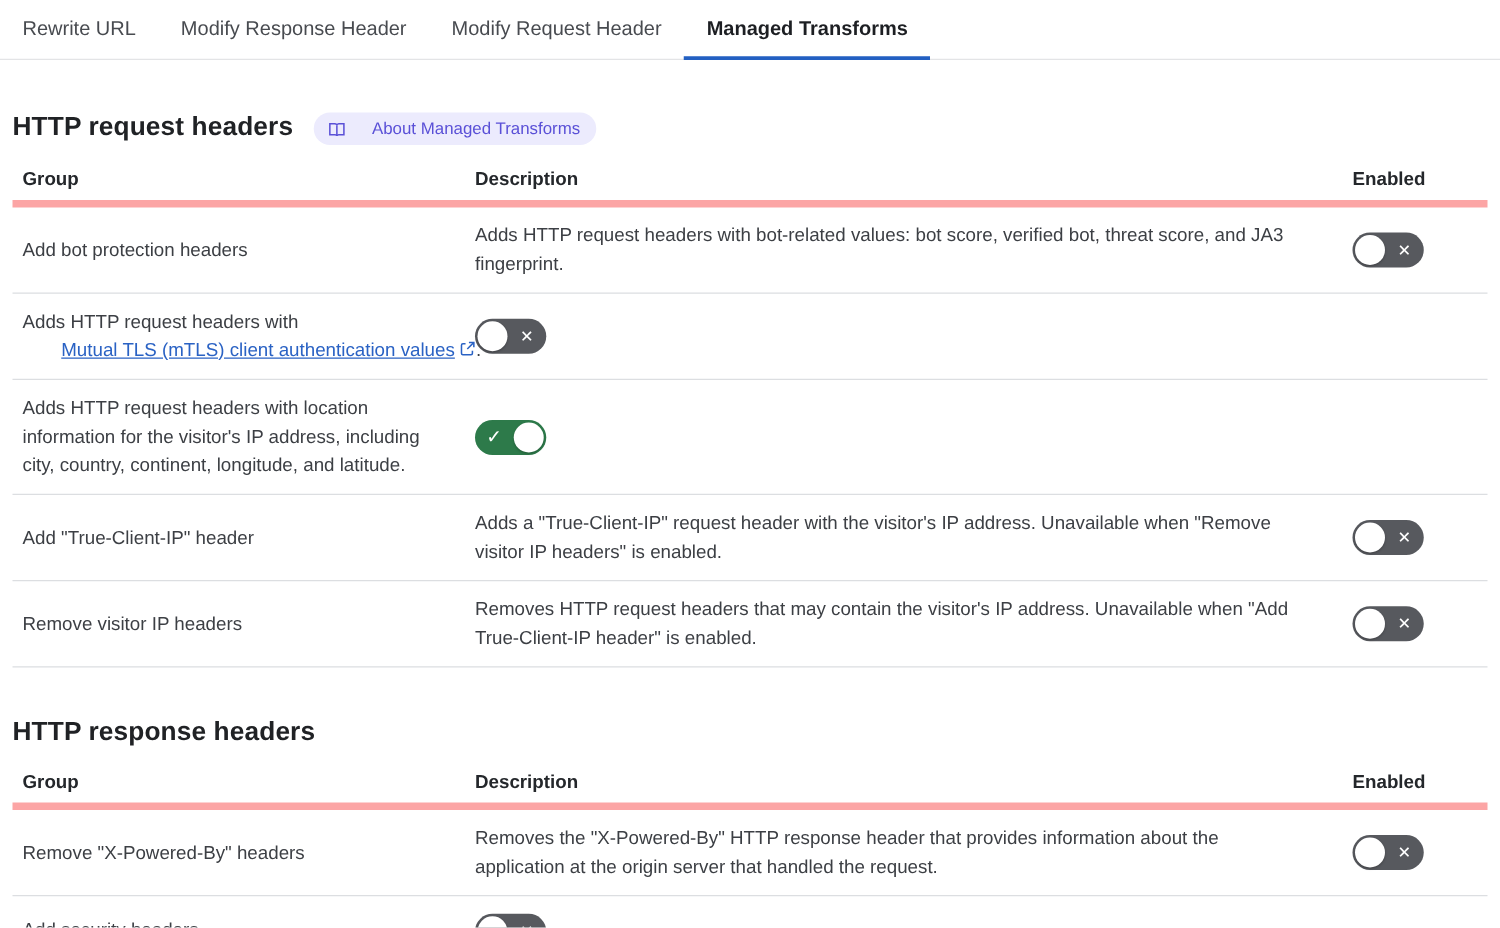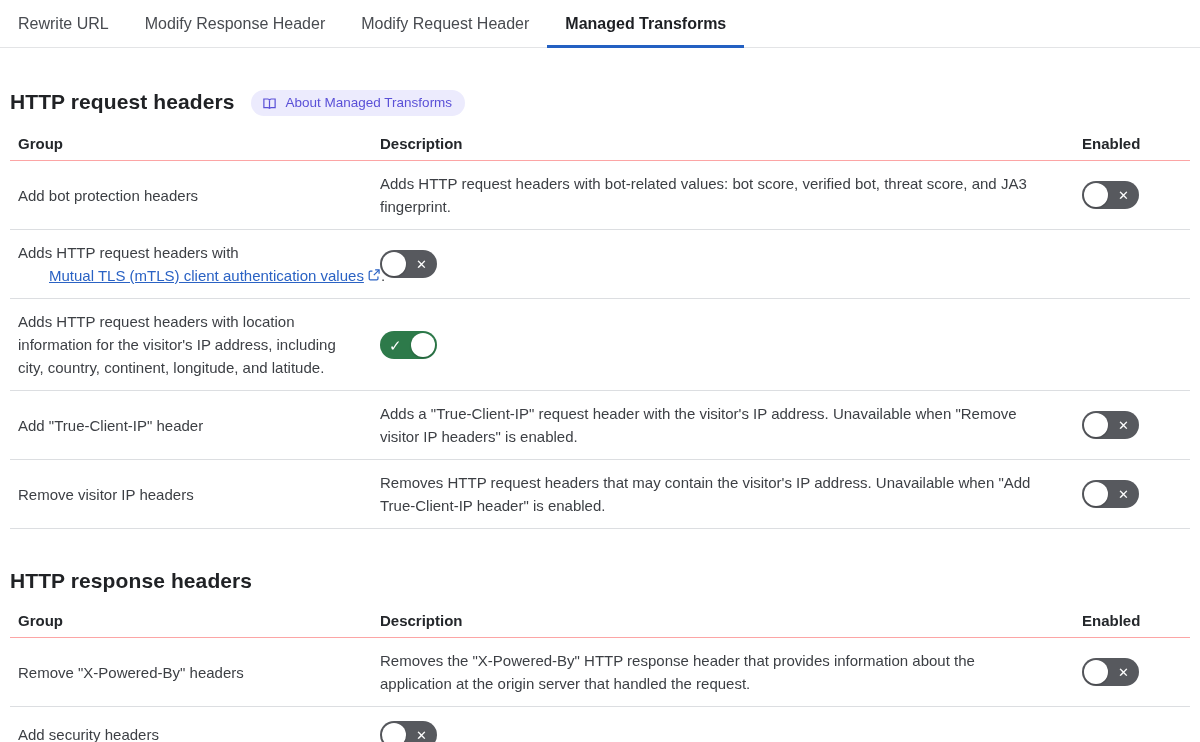--- a/index.html
+++ b/index.html
@@ -47,21 +47,21 @@
   .section-head.second { margin-top: 40px; }
   .section-title {
     font-size: 21px;
     font-weight: 700;
     color: #202225;
     letter-spacing: 0.1px;
   }
   .badge {
     display: inline-flex;
     align-items: center;
-    gap: 9px;
+    gap: 21px;
     background: #ecebfd;
     color: #5a50d7;
     border: none;
     border-radius: 14px;
     padding: 5px 13px 5px 11px;
     font-size: 13.5px;
     font-family: inherit;
     cursor: pointer;
     line-height: 16px;
   }
@@ -69,21 +69,21 @@
 
   
   .table {
     margin: 0 10px;
   }
   .thead, .trow {
     display: grid;
     grid-template-columns: 362px 1fr 116px;
   }
   .thead {
-    border-bottom: 1px solid #fca5a5;
+    border-bottom: 6px solid #fca5a5;
   }
   .th {
     padding: 5px 8px 8px 8px;
     font-size: 15px;
     font-weight: 700;
     color: #24272b;
   }
   .trow {
     border-bottom: 1px solid #dcdee1;
     min-height: 56px;

